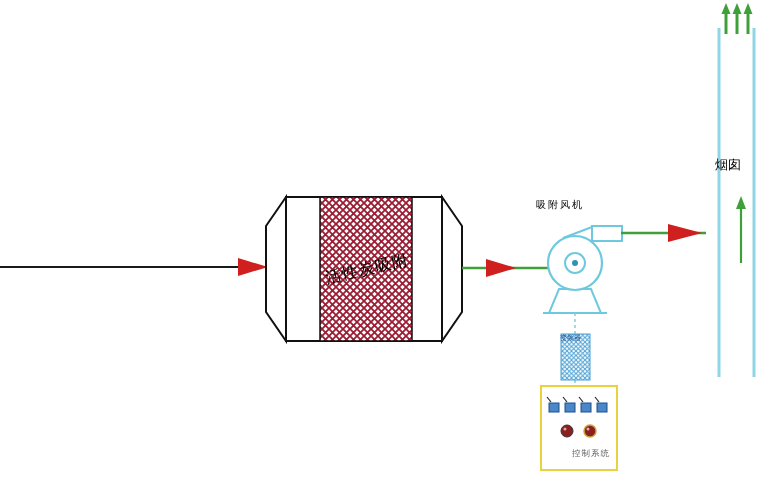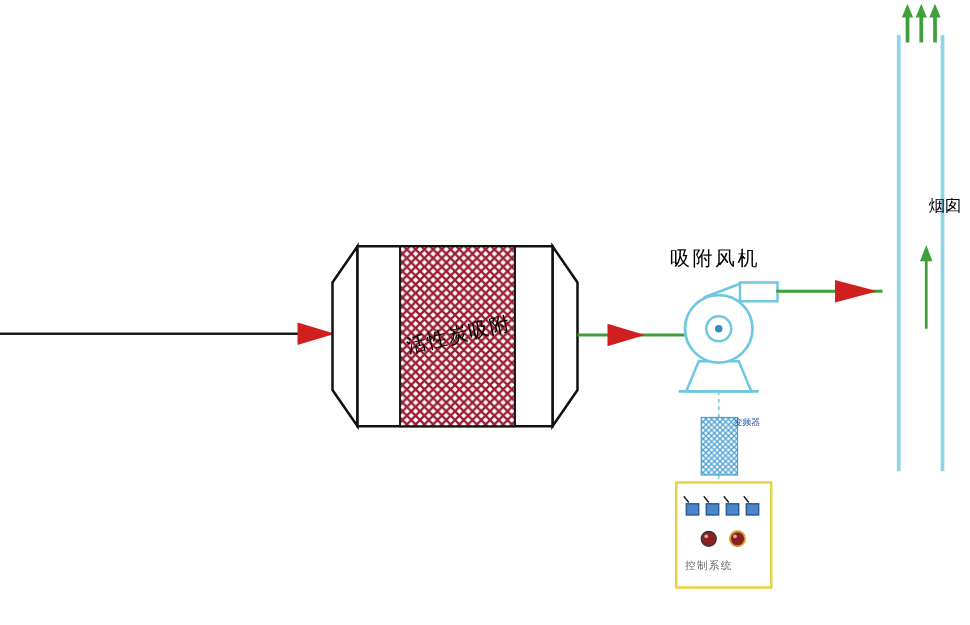--- a/index.html
+++ b/index.html
@@ -7,24 +7,24 @@
     position:relative;width:776px;height:500px;background:#ffffff;
     overflow:hidden;font-family:"Liberation Serif", serif;
   }
   .stage svg{position:absolute;left:0;top:0;}
   .lbl{position:absolute;color:#000;white-space:nowrap;line-height:1.1;}
   .lbl-waste{left:52px;top:284px;font-size:18px;letter-spacing:4px;}
   .lbl-carbon{
     left:312px;top:260px;width:110px;text-align:center;font-size:16px;
     letter-spacing:1px;transform:rotate(-13deg);transform-origin:center;
   }
-  .lbl-fan{left:536px;top:199px;font-size:16px;letter-spacing:2px;}
-  .lbl-chimney{left:740px;top:158px;width:32px;text-align:center;font-size:13px;}
-  .lbl-inverter{left:560px;top:335px;width:48px;text-align:right;font-size:7px;color:#1d4e8f;}
-  .lbl-control{left:548px;top:449px;width:62px;text-align:left;font-size:8.5px;color:#666;letter-spacing:1px;font-family:Liberation Mono, monospace;}
+  .lbl-fan{left:536px;top:199px;font-size:10px;letter-spacing:2px;}
+  .lbl-chimney{left:712px;top:158px;width:32px;text-align:center;font-size:13px;}
+  .lbl-inverter{left:560px;top:335px;width:48px;text-align:left;font-size:7px;color:#1d4e8f;}
+  .lbl-control{left:548px;top:449px;width:62px;text-align:right;font-size:8.5px;color:#666;letter-spacing:1px;}
 </style>
 </head>
 <body>
 
 <div class="stage">
 
   <svg width="776" height="500" viewBox="0 0 776 500">
     <defs>
       <pattern id="redHatch" width="7" height="7" patternUnits="userSpaceOnUse">
         <rect width="7" height="7" fill="#fefefe"></rect>

